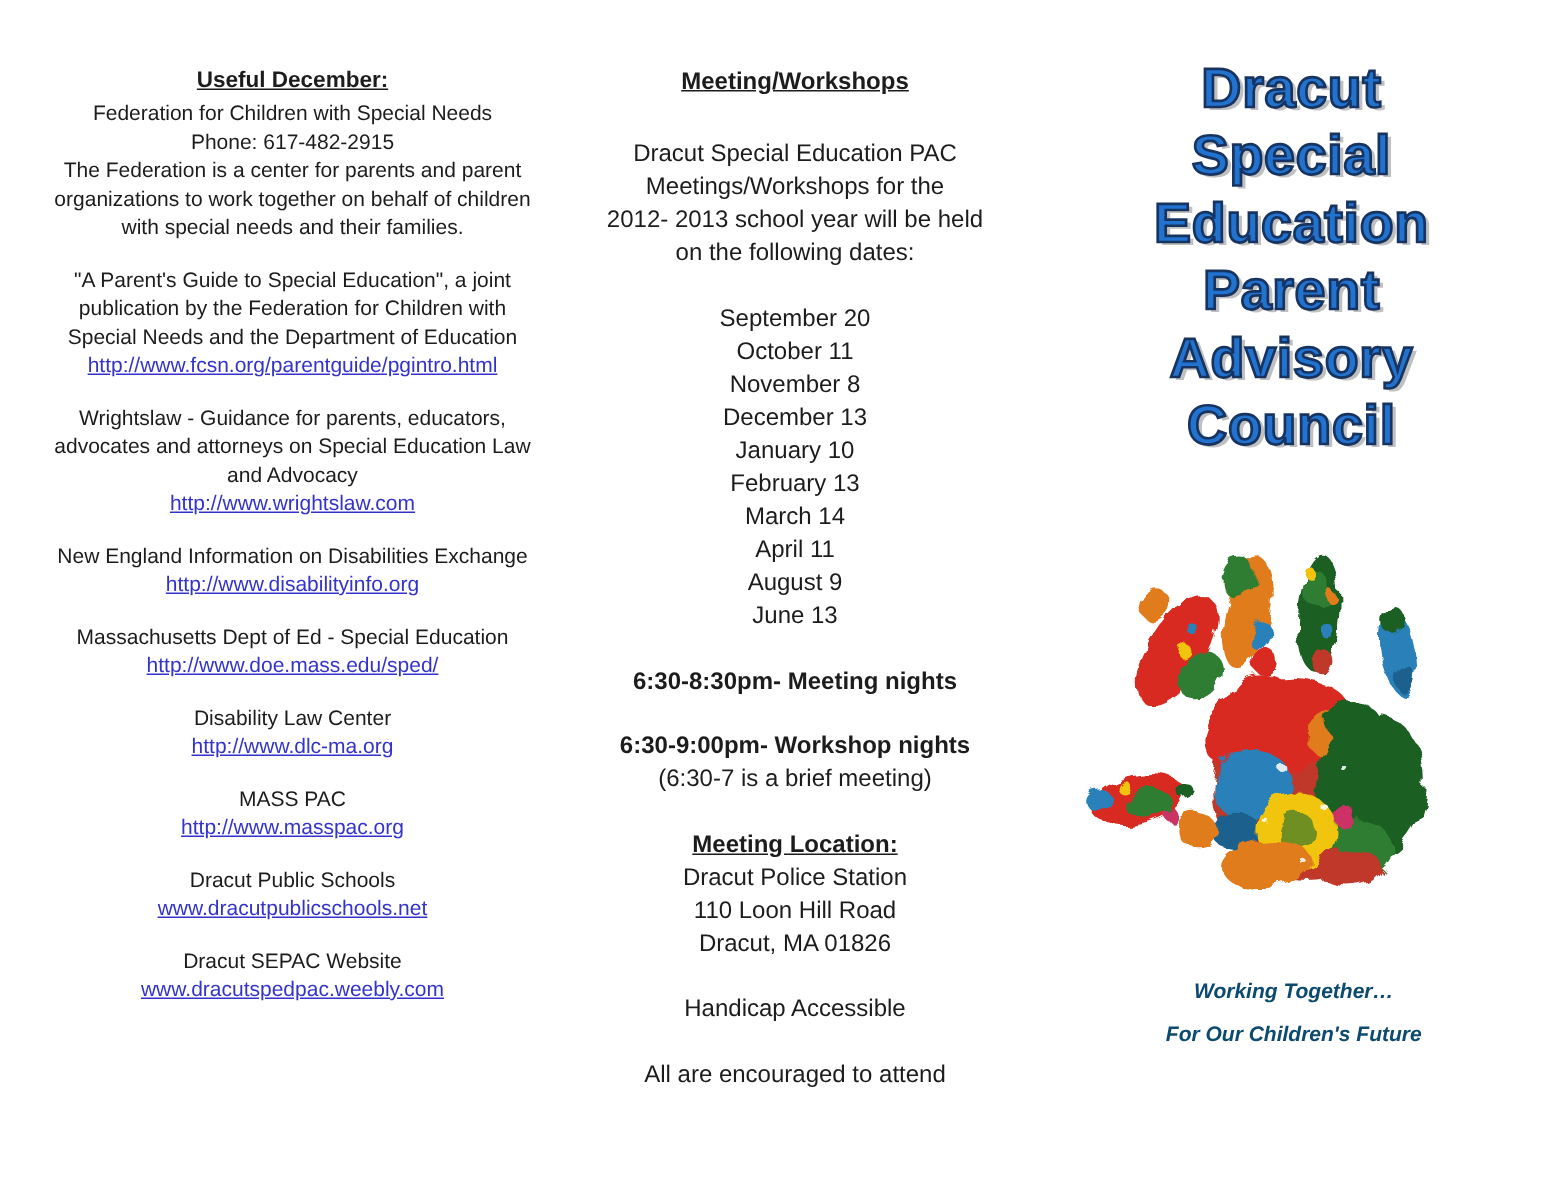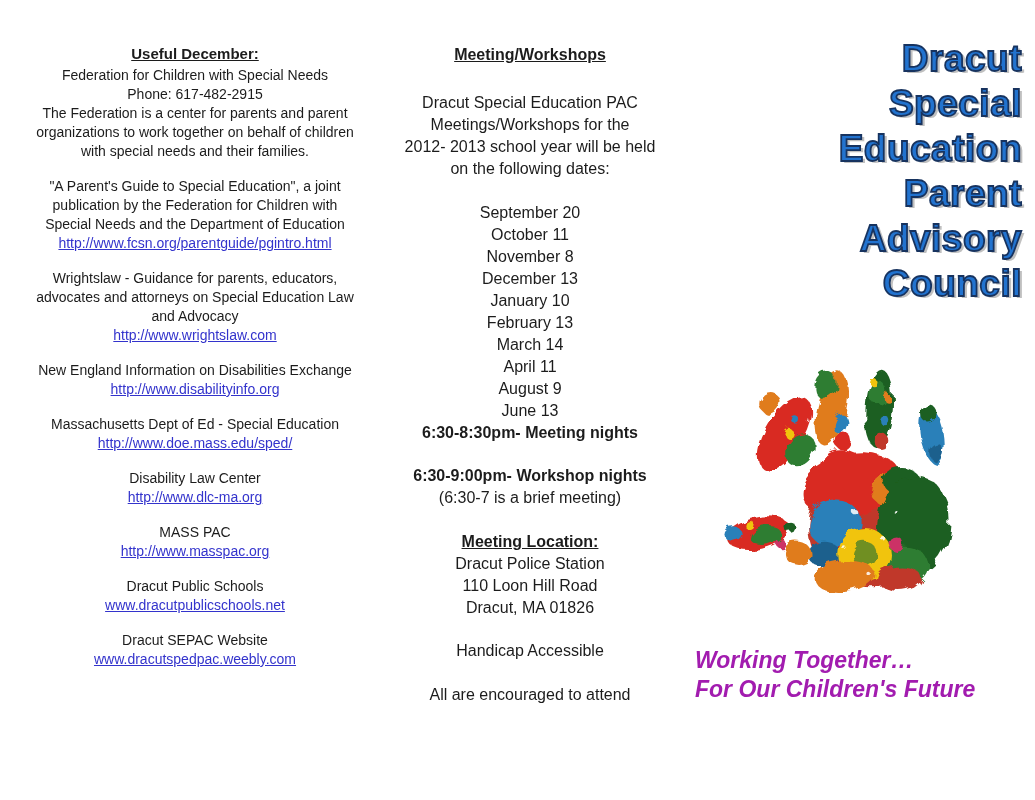--- a/index.html
+++ b/index.html
@@ -11,36 +11,36 @@
               font-size:14px;line-height:19px;}
   .l-heading{font-weight:bold;text-decoration:underline;font-size:15px;margin-bottom:3px;}
   .block{margin-bottom:16px;}
   .lnk{display:block;color:#3333cc;text-decoration:underline;cursor:pointer;}
 
   
   #middle-panel{position:absolute;left:373px;top:44px;width:314px;text-align:center;
                 font-size:16px;line-height:22px;}
   .m-heading{font-weight:bold;text-decoration:underline;margin-bottom:26px;}
   .m-intro{margin-bottom:22px;}
-  .m-dates{}
+  .m-dates{margin-bottom:22px;}
   .m-meet{font-weight:bold;margin-bottom:21px;}
   .m-workshop{margin-bottom:22px;}
   .m-workshop .bold{font-weight:bold;}
   .m-loc{margin-bottom:21px;}
   .m-loc-heading{font-weight:bold;text-decoration:underline;}
   .m-handicap{margin-bottom:22px;}
 
   
-  #right-panel{position:absolute;left:700px;top:36px;width:322px;text-align:right;}
+  #right-panel{position:absolute;left:700px;top:36px;width:322px;text-align:center;}
   .title-line{font-weight:800;font-size:37px;line-height:45px;letter-spacing:.5px;
               color:#2273cf;-webkit-text-stroke:1.8px #17335f;
               text-shadow:3px 2px 0 rgba(140,140,140,.55);}
   #handprint{position:absolute;left:708px;top:336px;width:305px;height:295px;}
-  #tagline{position:absolute;left:695px;top:646px;width:335px;text-align:left;
-           font-style:italic;font-weight:600;font-size:23px;line-height:29px;color:#a21caf;}
+  #tagline{position:absolute;left:695px;top:646px;width:335px;text-align:center;
+           font-style:italic;font-weight:600;font-size:14px;line-height:29px;color:#0c4a6e;}
 </style>
 </head>
 <body>
 
 <div id="page">
 
   <div id="left-panel">
     <div class="l-heading">Useful December:</div>
 
     <div class="block">

